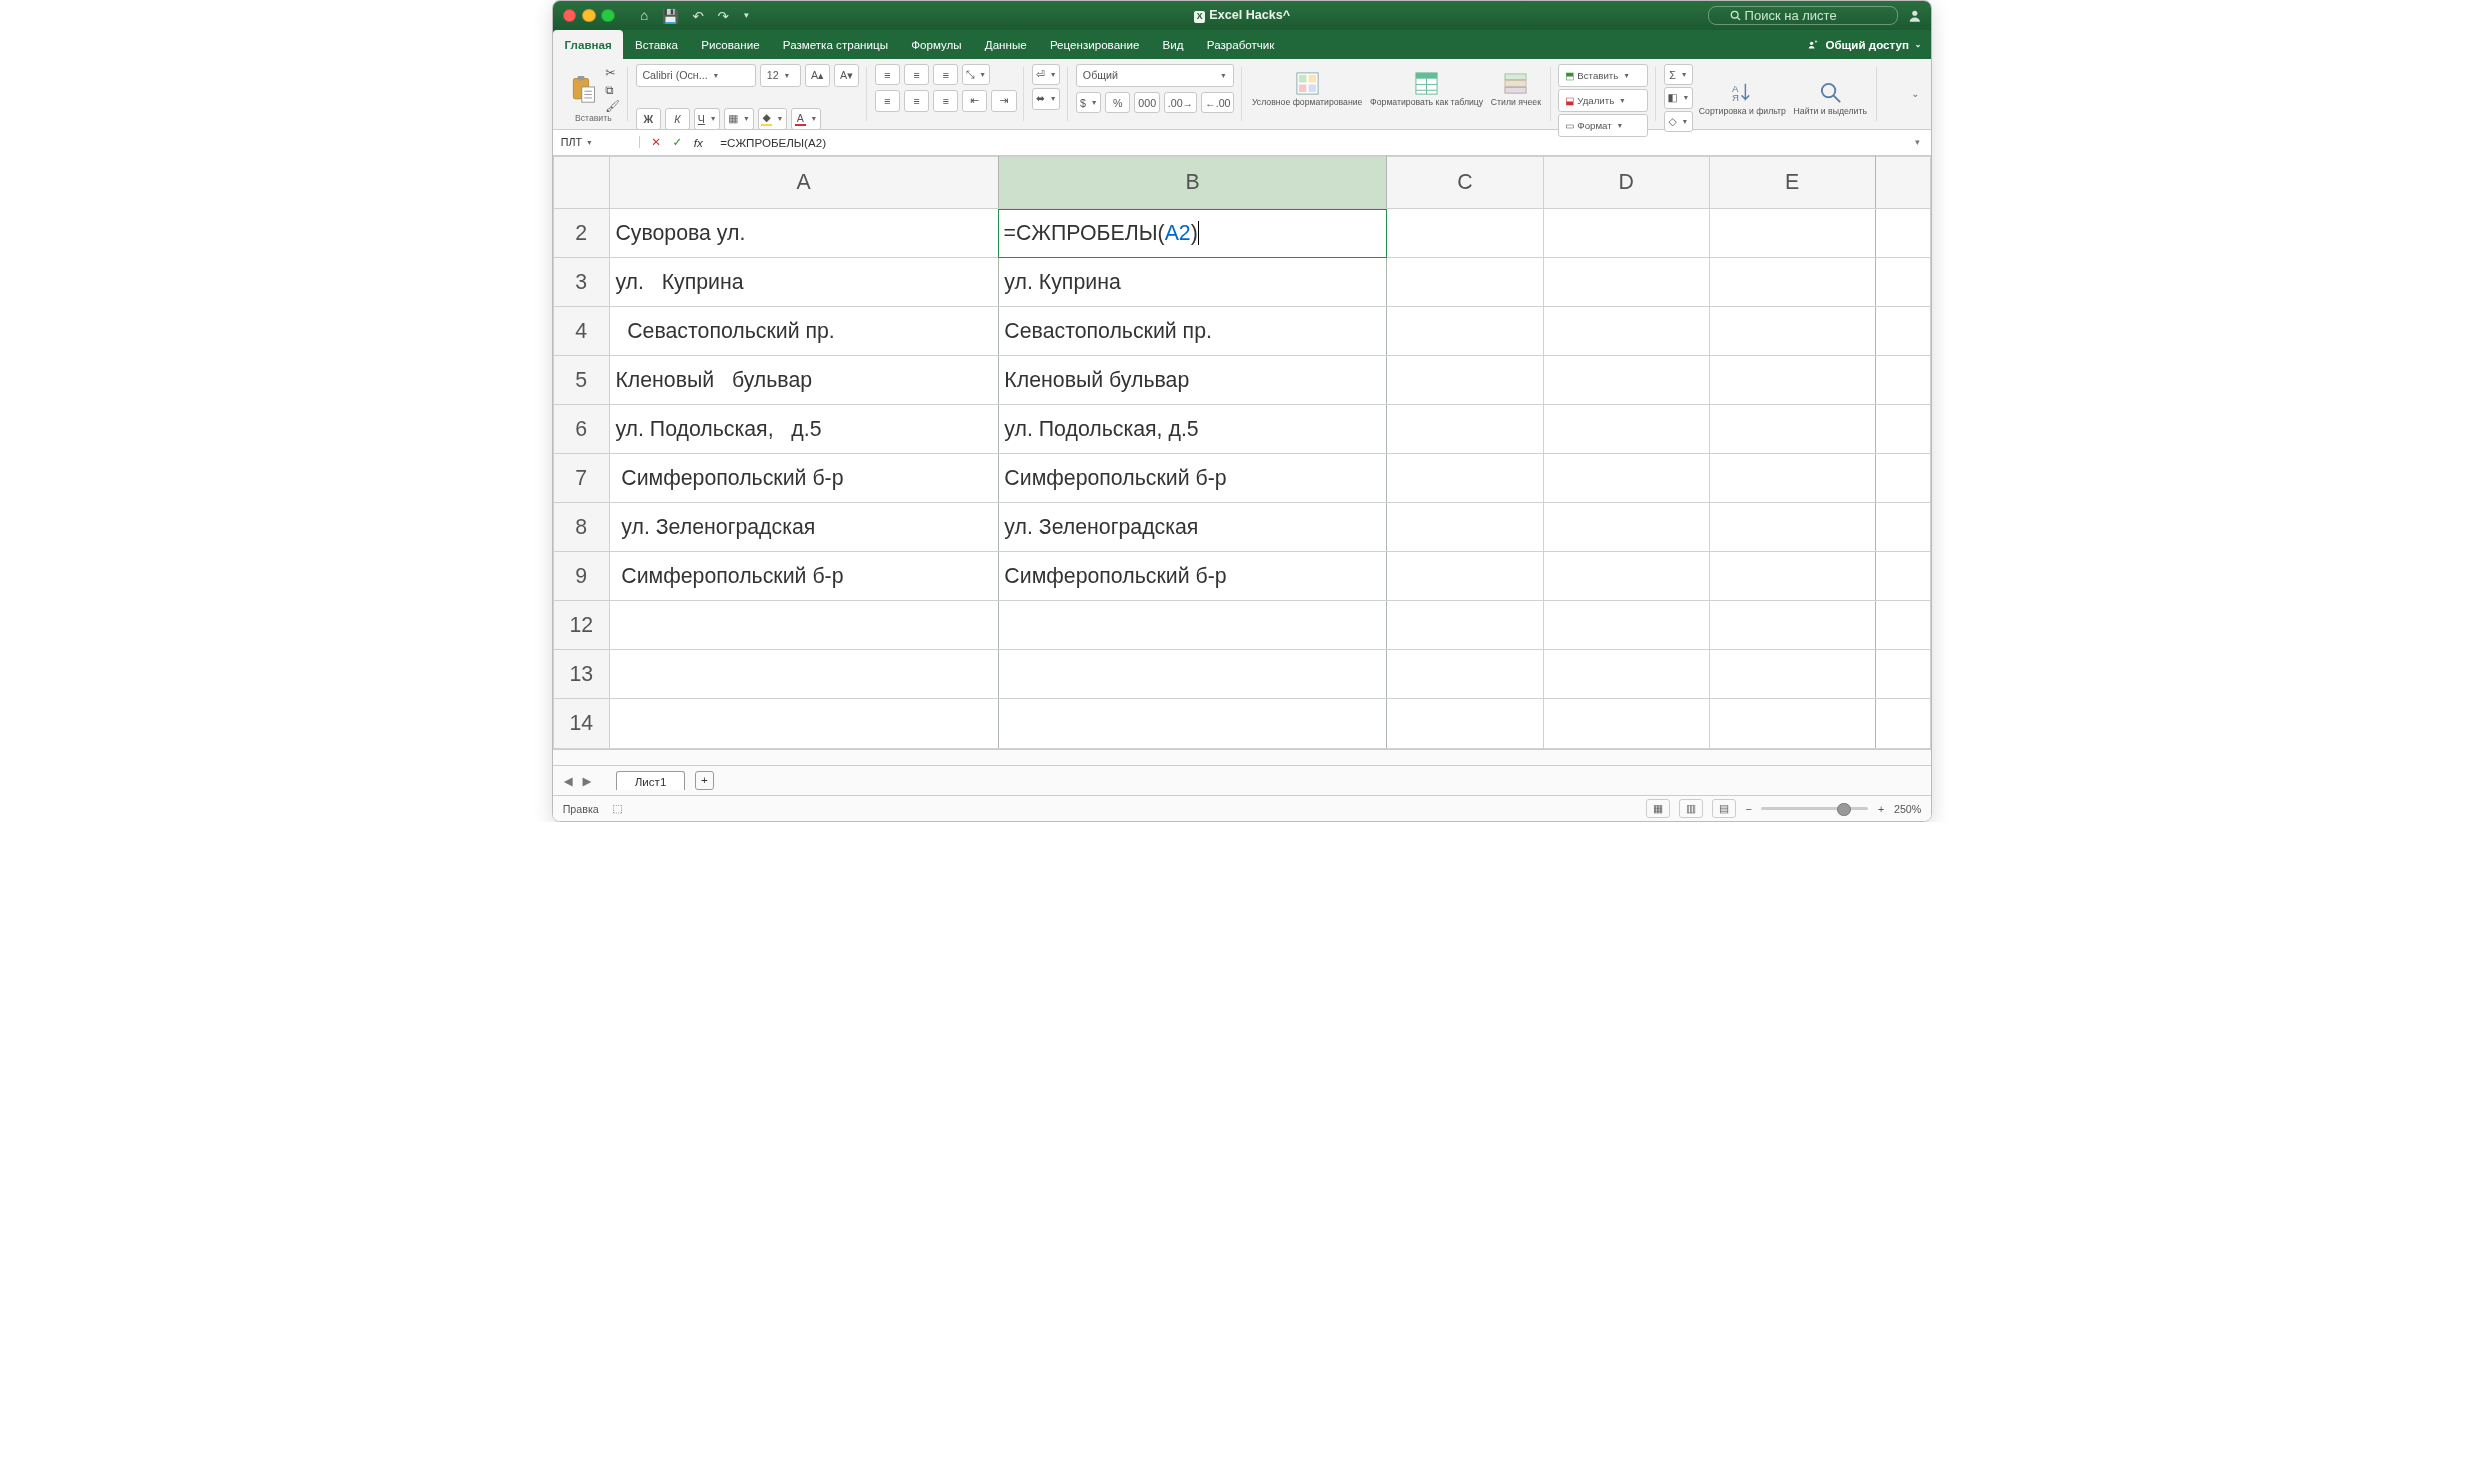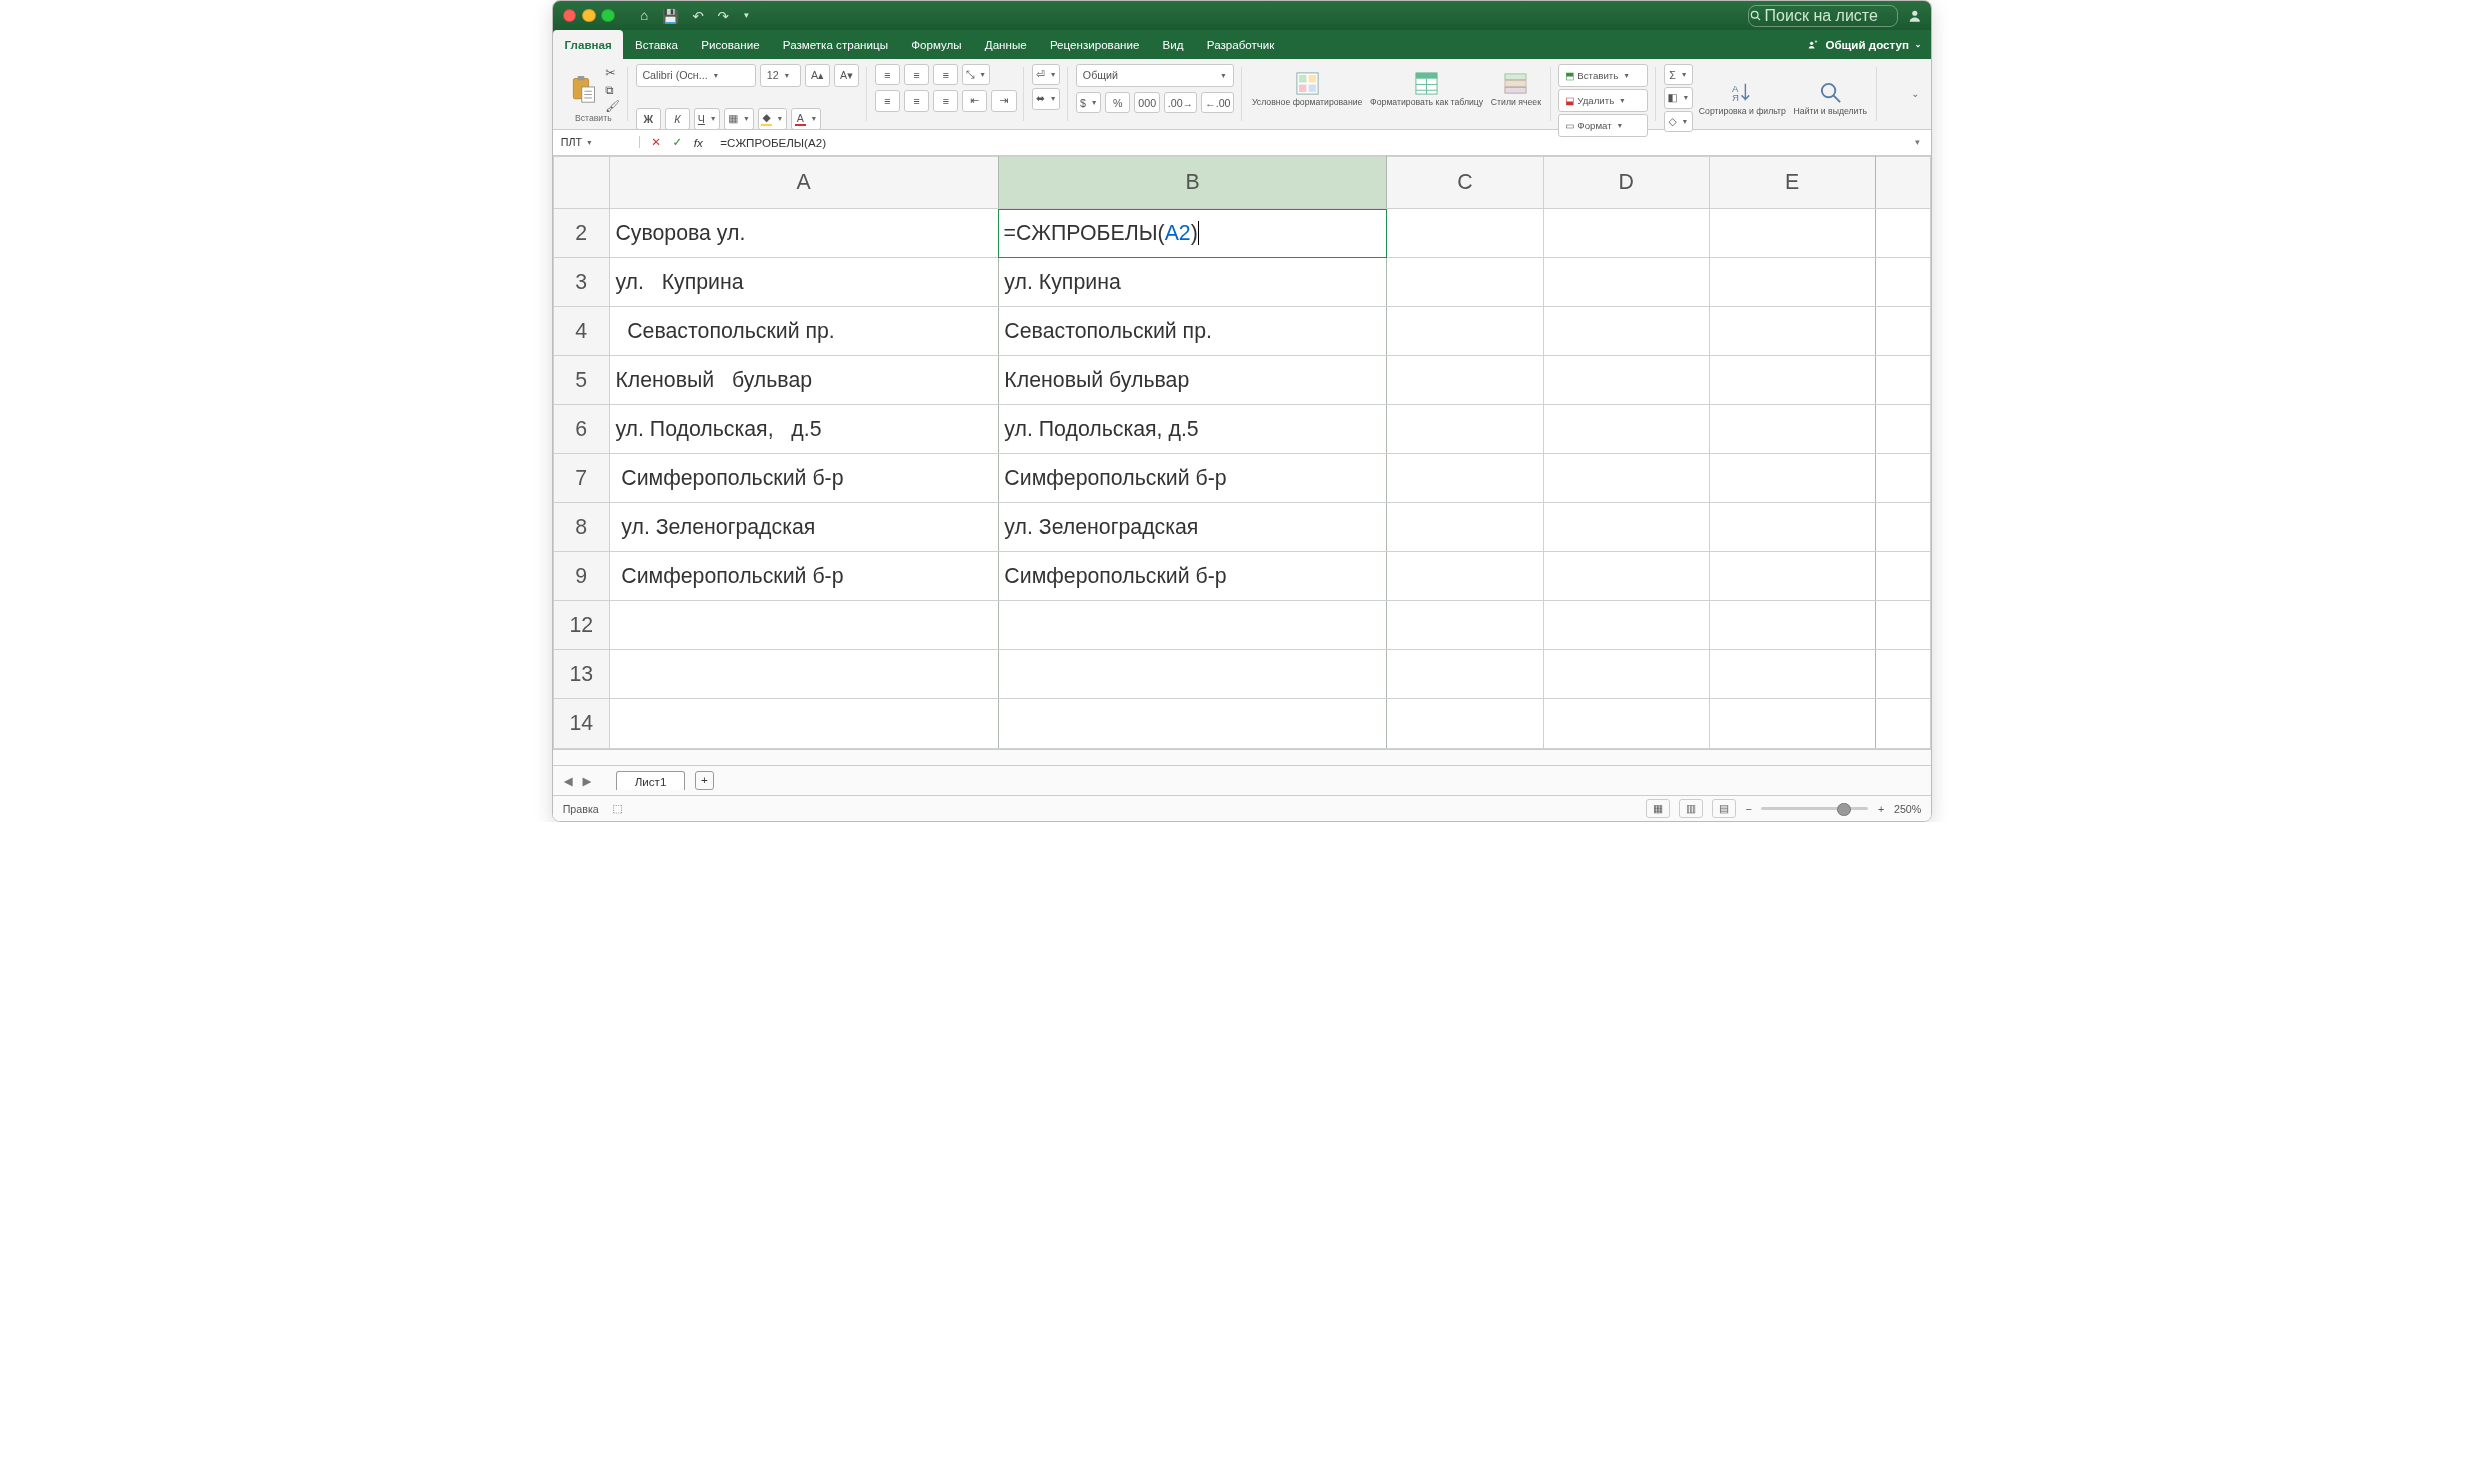--- a/index.html
+++ b/index.html
@@ -6,21 +6,21 @@
 .window{width:1378px;height:820px;margin:0 auto;border:1px solid #bbb;border-radius:7.8px;overflow:hidden;box-shadow:0 5.8px 19.4px rgba(0,0,0,.15);display:flex;flex-direction:column}
 .titlebar{height:29px;background:linear-gradient(#2a6f3f,#1c5a30);display:flex;align-items:center;padding:0 9.7px;position:relative;color:#eaf3ec}
 .tl-left{display:flex;align-items:center;gap:5.8px}
 .dot{width:11.6px;height:11.6px;border-radius:50%;border:1px solid rgba(0,0,0,.2)}
 .dot.red{background:#ff5f57}.dot.yel{background:#ffbd2e}.dot.grn{background:#28c940}
 .tl-icons{display:flex;align-items:center;gap:13.6px;margin-left:19.4px;opacity:.9}
 .tl-icons span{font-size:13.6px;cursor:pointer}
 .tl-center{position:absolute;left:0;right:0;text-align:center;font-size:12.6px;font-weight:bold;pointer-events:none}
 .tl-center .xicon{display:inline-block;width:11.6px;height:11.6px;background:#eaf3ec;color:#1c5a30;font-size:8.7px;line-height:11.6px;border-radius:1.9px;margin-right:3.9px;font-weight:bold}
 .tl-right{margin-left:auto;display:flex;align-items:center;gap:9.7px}
-.search{display:flex;align-items:center;border:1px solid rgba(255,255,255,.35);border-radius:8px;padding:1px 1px;width:146px;font-size:16px;color:#cde6d3}
+.search{display:flex;align-items:center;border:1px solid rgba(255,255,255,.35);border-radius:8px;padding:1px 21px;width:146px;font-size:13px;color:#cde6d3}
 .search svg{width:10.7px;height:10.7px;margin-right:3.9px}
 .share-ico{width:13.6px;height:13.6px;opacity:.9}
 .tabsbar{height:29px;background:#20673a;display:flex;align-items:stretch;color:#fff;font-size:11.6px}
 .tab{padding:0 11.6px;display:flex;align-items:center;cursor:pointer}
 .tab.active{background:#f3f3f3;color:#217346;border-radius:3.9px 3.9px 0 0;font-weight:bold}
 .tabs-right{margin-left:auto;display:flex;align-items:center;gap:5.8px;padding:0 9.7px;font-weight:bold}
 .tabs-right svg{width:11.6px;height:11.6px}
 .ribbon{height:66px;background:#f3f3f3;border-bottom:1px solid #ccc;display:flex;align-items:stretch;padding:1.9px 5.8px;font-size:9.7px;color:#555}
 .rgroup{display:flex;flex-direction:column;justify-content:space-between;padding:2.9px 7.8px;position:relative}
 .rgroup:not(:last-child)::after{content:"";position:absolute;right:0;top:5.8px;bottom:5.8px;width:1px;background:#dcdcdc}
@@ -76,20 +76,23 @@
       <span class="dot yel"></span>
       <span class="dot grn"></span>
       <div class="tl-icons">
         <span>⌂</span>
         <span>💾</span>
         <span>↶</span>
         <span>↷</span>
         <span style="font-size:7.8px">▼</span>
       </div>
     </div>
+    <div class="tl-center">
+      <span class="xicon">X</span><span>Excel Hacks^</span>
+    </div>
     <div class="tl-right">
       <div class="search">
         <svg viewBox="0 0 16 16" fill="none" stroke="currentColor" stroke-width="2">
             <circle cx="7" cy="7" r="5"></circle>
             <line x1="11" y1="11" x2="15" y2="15"></line>
           </svg>
         <span>Поиск на листе</span>
       </div>
       <svg class="share-ico" viewBox="0 0 16 16" fill="#eaf3ec">
           <circle cx="8" cy="5" r="3"></circle>

